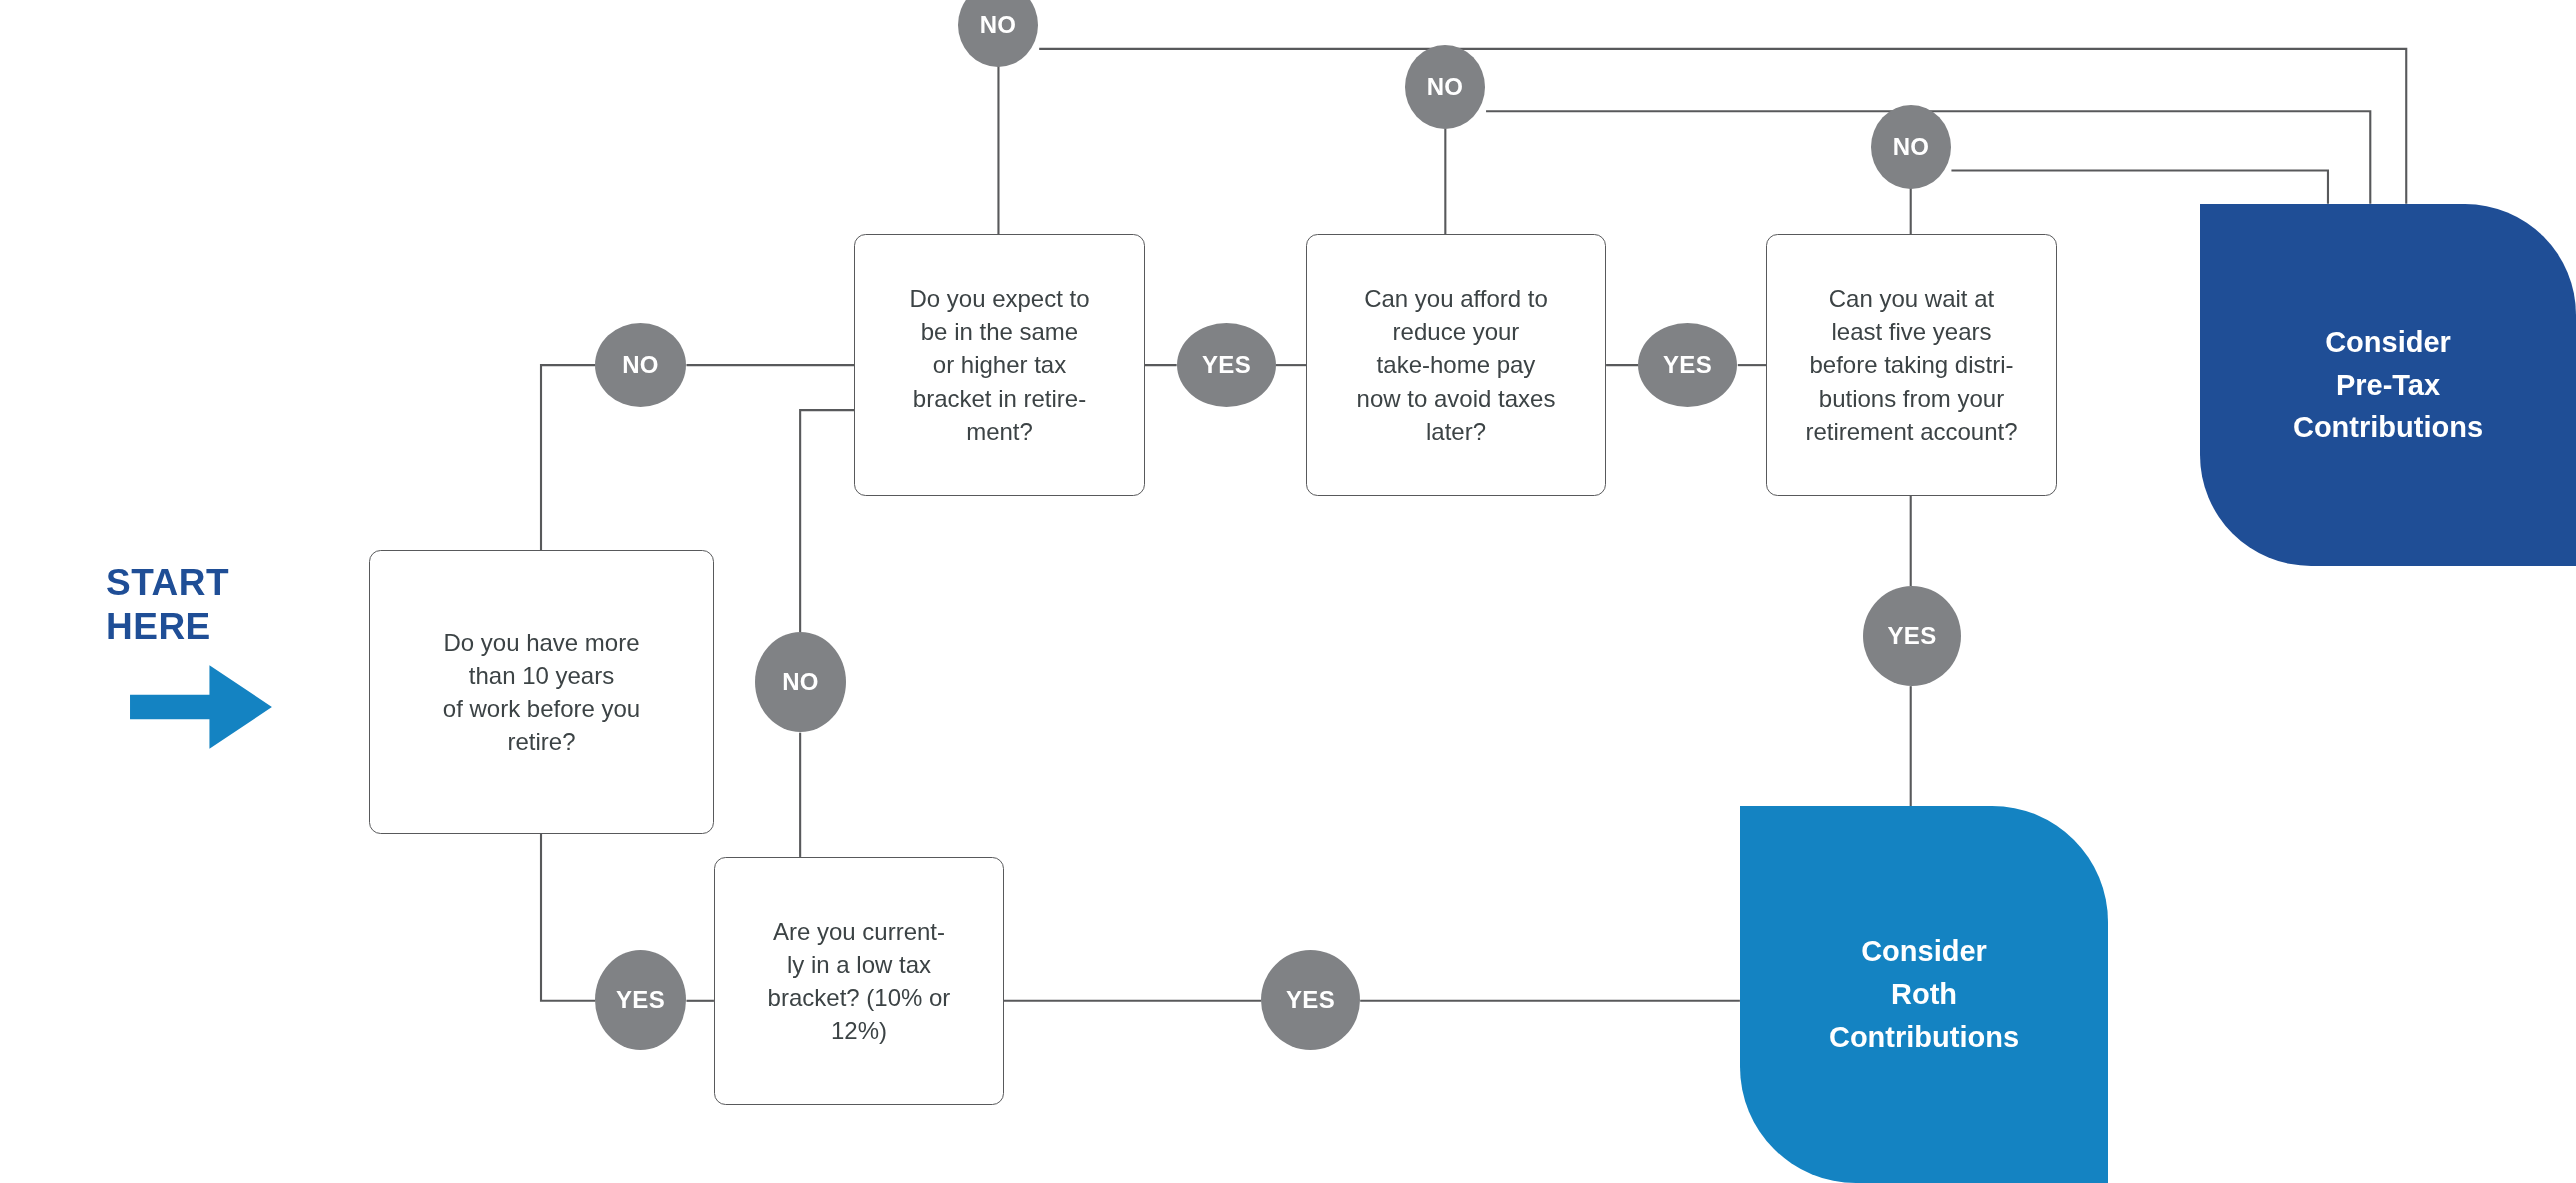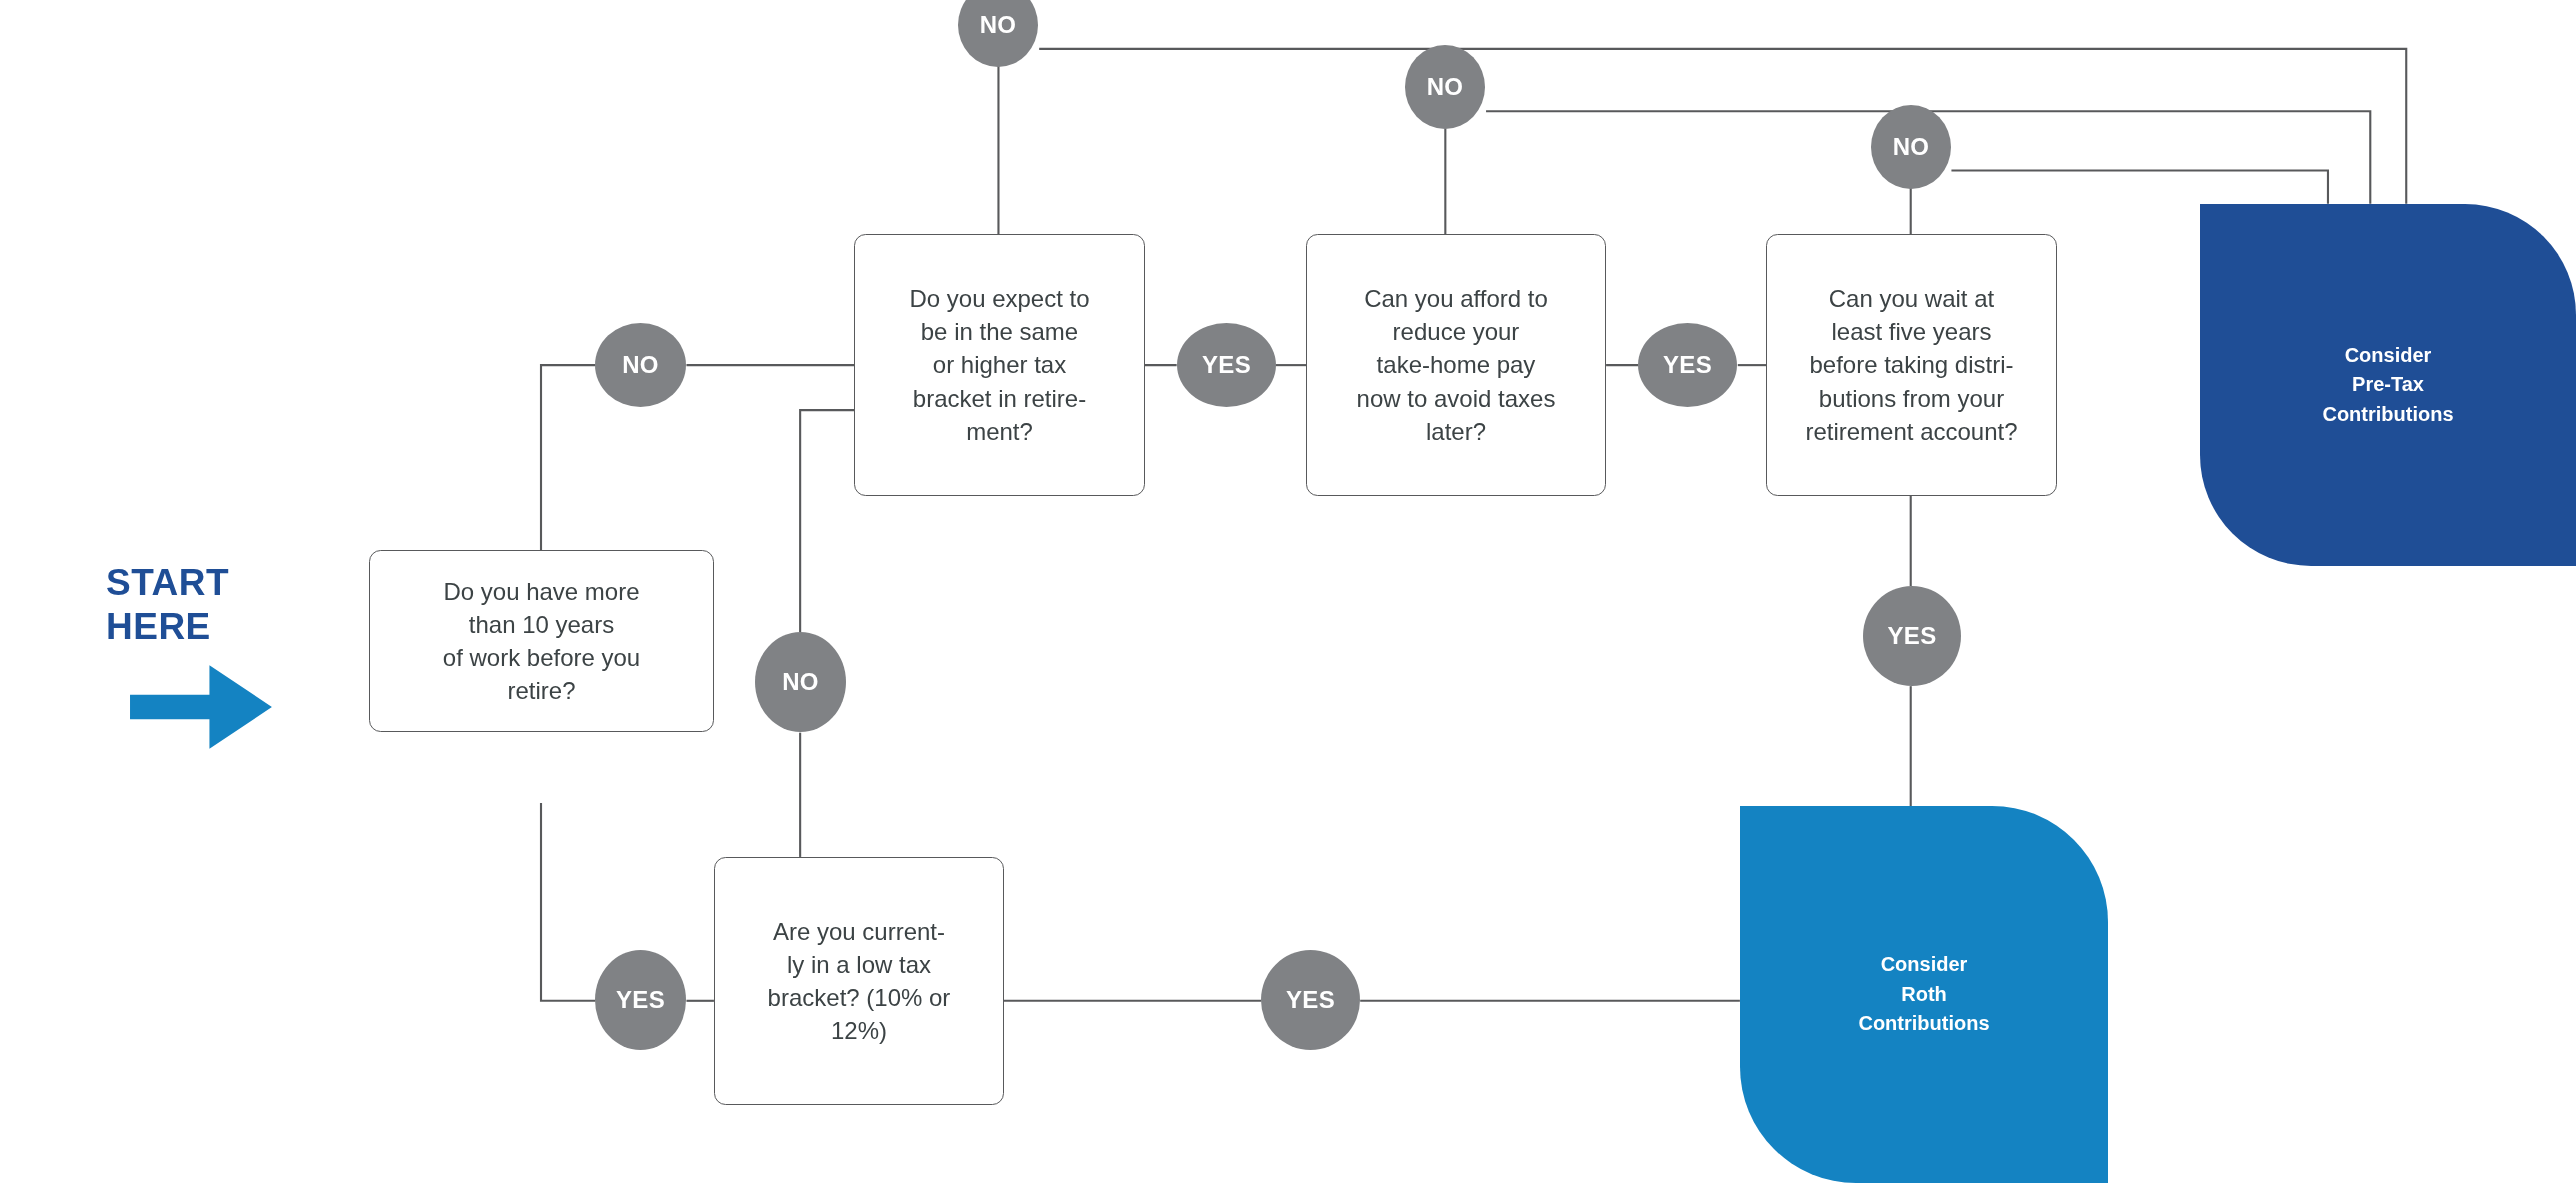--- a/index.html
+++ b/index.html
@@ -51,21 +51,21 @@
   
   .outcome {
     position: absolute;
     box-sizing: border-box;
     display: flex;
     align-items: center;
     justify-content: center;
     text-align: center;
     color: #ffffff;
     font-weight: bold;
-    font-size: 20px;
+    font-size: 29px;
     line-height: 1.48;
     font-family: "Liberation Sans", sans-serif;
   }
   .outcome .otext { white-space: pre-line; display:block; }
   .outcome.pretax {
     background: #1f4e96;
     border-radius: 0 111px 0 111px;
   }
   .outcome.roth {
     background: #1483c2;
@@ -151,21 +151,21 @@
   </svg>
 
   <div id="start-here">
     <span class="slabel">START
 HERE</span>
     <svg id="start-arrow" width="143" height="90" viewBox="0 0 270 170" xmlns="http://www.w3.org/2000/svg">
       <path d="M 0 62 L 150 62 L 150 6 L 268 85 L 150 164 L 150 108 L 0 108 Z" fill="#1483c2"></path>
     </svg>
   </div>
 
-  <div class="qbox" style="left:369px; top:550px; width:345px; height:182px;">
+  <div class="qbox" style="left:369px; top:550px; width:345px; height:284px;">
     <span class="qtext">Do you have more
 than 10 years
 of work before you
 retire?</span>
   </div>
 
   <div class="qbox" style="left:854px; top:234px; width:291px; height:262px;">
     <span class="qtext">Do you expect to
 be in the same
 or higher tax

